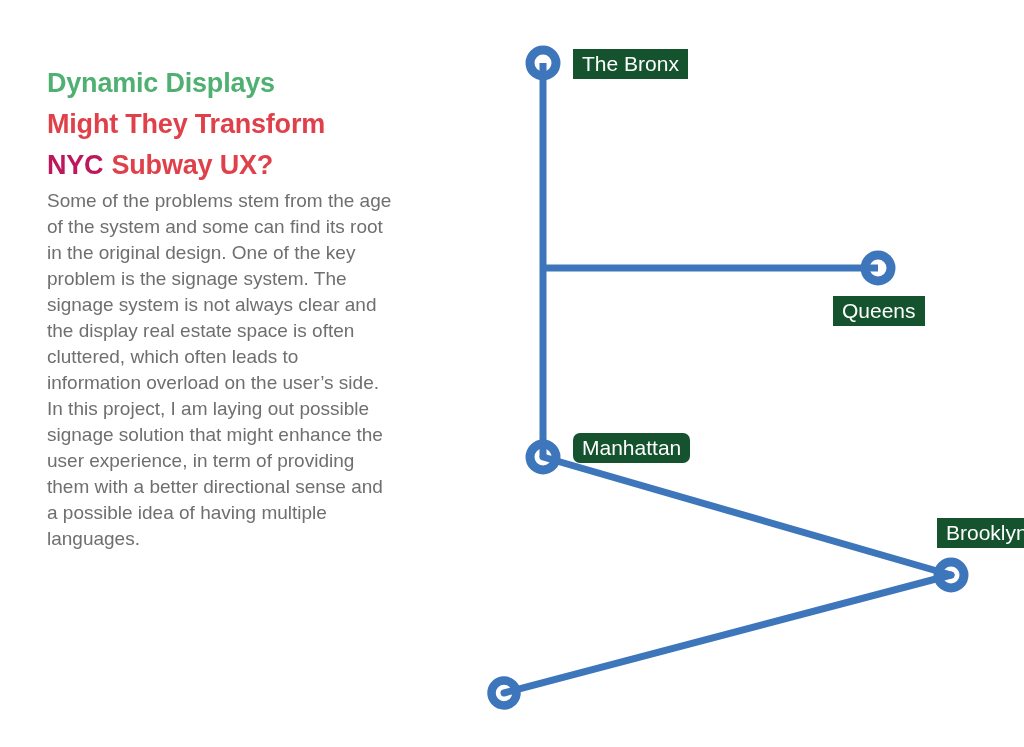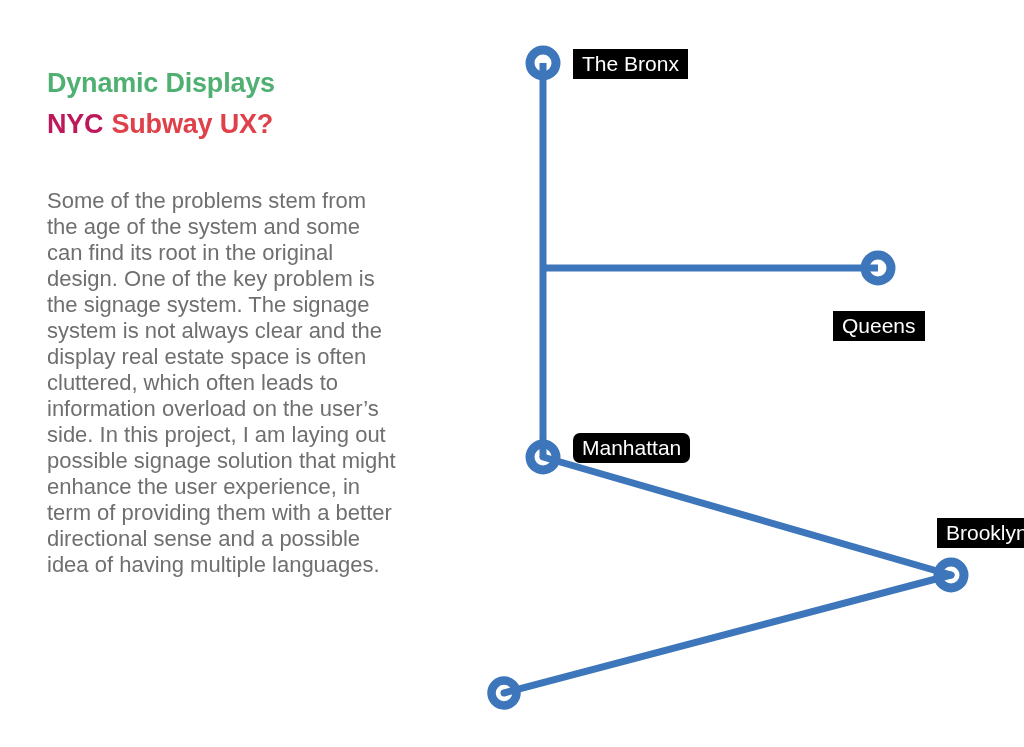--- a/index.html
+++ b/index.html
@@ -35,21 +35,21 @@
   .hl-green { color: #4fb072; margin-top: 39px; }
   .hl-red   { color: #e0404a; }
   .hl-blue  { color: #be185d; }
 
   #body-copy {
     position: absolute;
     left: 0px;
     top: 164px;
     width: 350px;
     margin: 0;
-    font-size: 22px;
+    font-size: 19px;
     line-height: 26px;
     color: #6f6f6f;
     font-weight: normal;
   }
 
   
   #map-area {
     position: absolute;
     left: 0;
     top: 0;
@@ -57,44 +57,45 @@
     height: 747px;
   }
   #map-svg {
     position: absolute;
     left: 0;
     top: 0;
   }
 
   .station-label {
     position: absolute;
-    background: #000000;
+    background: #14532d;
     color: #ffffff;
     font-size: 21px;
     line-height: 30px;
     height: 30px;
     padding: 0 9px;
     white-space: nowrap;
     box-sizing: border-box;
     font-family: "Liberation Sans", sans-serif;
   }
 
   #label-the-bronx     { left: 573px; top: 49px; }
-  #label-queens        { left: 833px; top: 296px; margin-top: 15px; }
+  #label-queens        { left: 833px; top: 296px; }
   #label-manhattan     { left: 573px; top: 433px; border-radius: 7px; }
   #label-brooklyn      { left: 893px; top: 518px; margin-left: 44px; }
   #label-staten-island { left: 325px; top: 681px; }
 </style>
 </head>
 <body>
 
 <div id="text-column">
 
   <h1 id="headline">
     <span class="line hl-green">Dynamic Displays</span>
+    <span class="line hl-red">Might They Transform</span>
     <span class="line"><span class="hl-blue">NYC</span><span class="hl-red" style="margin-left:0.30em;">Subway UX?</span></span>
   </h1>
 
   <p id="body-copy">Some of the problems stem from the age of the system and some can find its root in the original design. One of the key problem is the signage system. The signage system is not always clear and the display real estate space is often cluttered, which often leads to information overload on the user’s side. In this project, I am laying out possible signage solution that might enhance the user experience, in term of providing them with a better directional sense and a possible idea of having multiple languages.</p>
 
 </div>
 
 <div id="map-area">
 
   <svg id="map-svg" width="1024" height="747" viewBox="0 0 1024 747">

